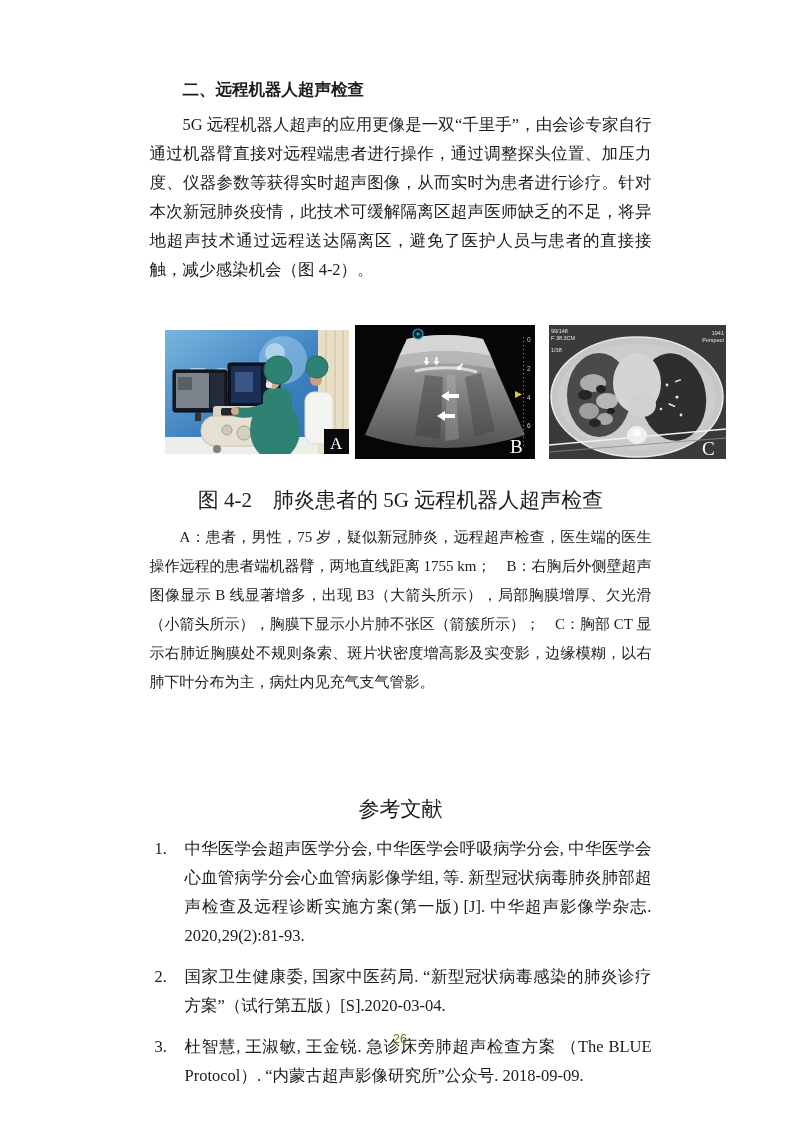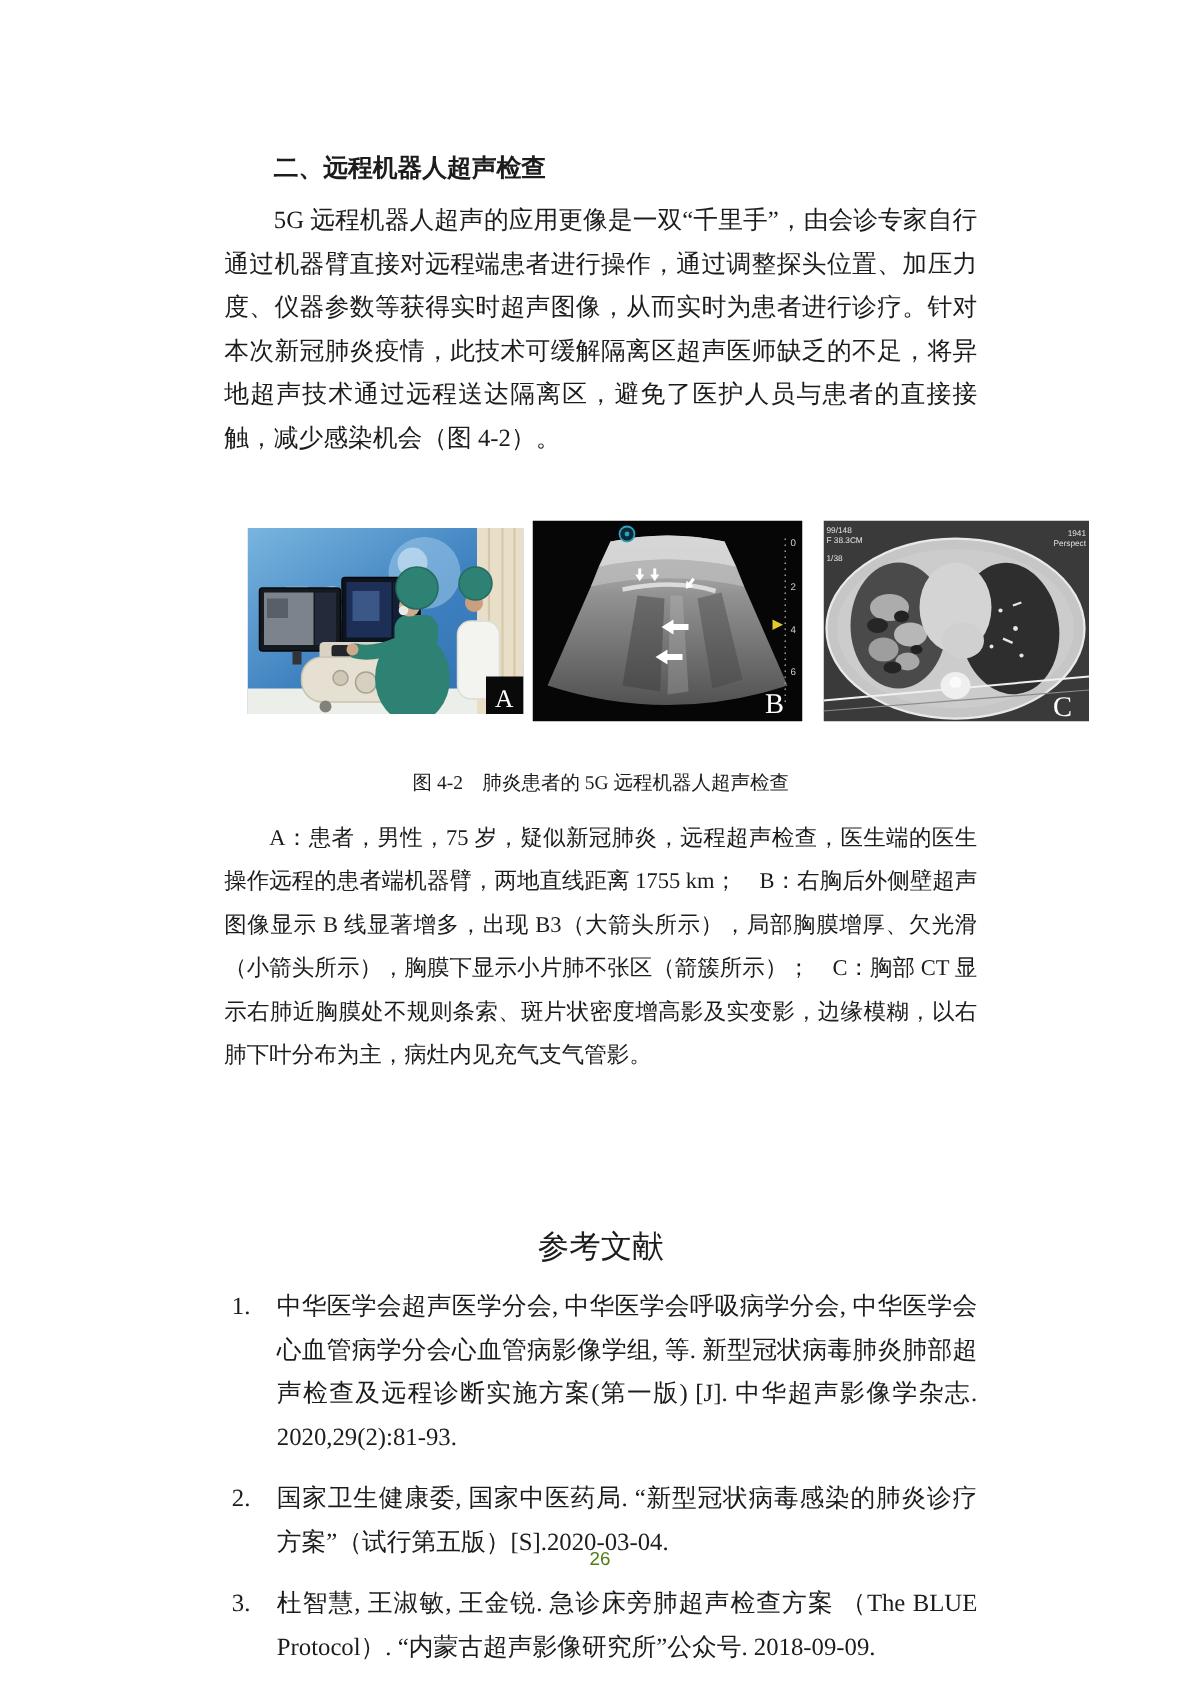--- a/index.html
+++ b/index.html
@@ -2,40 +2,40 @@
 <html><head>
 <meta charset="utf-8">
 <style>
   html,body{margin:0;padding:0;background:#ffffff;}
   .page{
     position:relative;
     width:727px;height:1131px;
     margin:0 auto;
     background:#ffffff;
     box-sizing:border-box;
-    padding:100px 112px 0 113px;
+    padding:78px 112px 0 113px;
     font-family:"Liberation Serif","DejaVu Serif",serif;
     color:#1c1c1c;
     overflow:hidden;
   }
   h2.heading{
     font-size:16.5px;font-weight:bold;
     margin:0 0 8px 0;line-height:24px;text-indent:2em;
   }
   p.bodytext{
     font-size:16.5px;line-height:29px;margin:0;
     text-align:justify;text-indent:2em;
   }
   .figure-row{position:relative;height:134px;margin-top:41px;}
   .figure-row svg{position:absolute;display:block;}
   .svg-a{left:15px;top:5px;}
   .svg-b{left:205px;top:0;}
   .svg-c{left:399px;top:0;}
   .caption{
-    text-align:center;font-size:13px;line-height:22px;margin-top:30px;
+    text-align:center;font-size:21px;line-height:22px;margin-top:30px;
   }
   p.notetext{
     font-size:15px;line-height:29px;margin:12px 0 0 0;
     text-align:justify;text-indent:2em;
   }
   .ref-heading{
     text-align:center;font-size:21px;line-height:24px;margin-top:100px;
   }
   ol.refs{list-style:none;margin:13px 0 0 0;padding:0;}
   ol.refs li{

